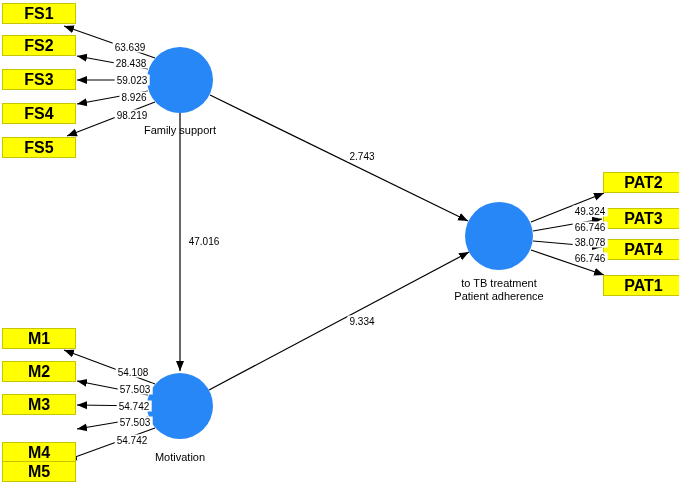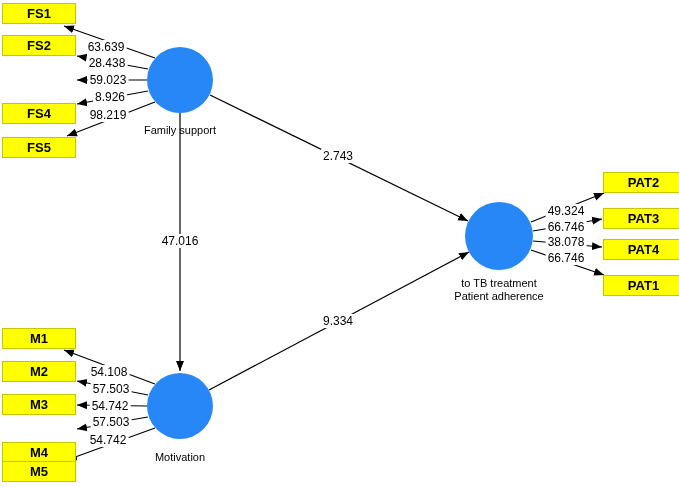--- a/index.html
+++ b/index.html
@@ -8,33 +8,33 @@
     font-family:"Liberation Sans",sans-serif;color:#000;overflow:hidden;
   }
   .arrow-layer{position:absolute;left:0;top:0;width:679px;height:487px;}
   .arrow-layer line{stroke:var(--line-color,#000);stroke-width:1.2;}
   .arrow-layer marker path{fill:var(--line-color,#000);}
   .box{
     position:absolute;width:74px;height:21px;box-sizing:border-box;
     background:var(--indicator-fill,#ffff00);
     border:1px solid var(--indicator-border,#c6c600);
     display:flex;align-items:center;justify-content:center;
-    font-size:13px;font-weight:700;
+    font-size:16px;font-weight:700;
   }
   .box.pat{width:81px;}
   .circle{
     position:absolute;border-radius:50%;
     background:var(--construct-fill,#2787f7);
   }
   .clabel{
     position:absolute;text-align:center;font-size:11px;line-height:13px;
   }
   .val{
     position:absolute;transform:translate(-50%,-50%);
-    background:#fff;padding:0 2px;font-size:12px;white-space:nowrap;
+    background:#fff;padding:0 2px;font-size:10px;white-space:nowrap;margin-left:24px;
   }
 </style>
 </head>
 <body>
 
 <div class="stage">
 
   <svg class="arrow-layer" width="679" height="487" viewBox="0 0 679 487">
     <defs>
       <marker id="ah" markerUnits="userSpaceOnUse" markerWidth="11" markerHeight="9" refX="10" refY="4.5" orient="auto">
@@ -70,20 +70,23 @@
       <line x1="180" y1="113" x2="180" y2="371" marker-end="url(#ah)"></line>
       <line x1="209" y1="390" x2="469" y2="252" marker-end="url(#ah)"></line>
     </g>
   </svg>
 
   <div class="box" style="left:2px;top:3px">
       <span>FS1</span>
     </div>
   <div class="box" style="left:2px;top:35px">
       <span>FS2</span>
+    </div>
+  <div class="box" style="left:2px;top:69px">
+      <span>FS3</span>
     </div>
   <div class="box" style="left:2px;top:103px">
       <span>FS4</span>
     </div>
   <div class="box" style="left:2px;top:137px">
       <span>FS5</span>
     </div>
 
   <div class="box" style="left:2px;top:328px">
       <span>M1</span>

